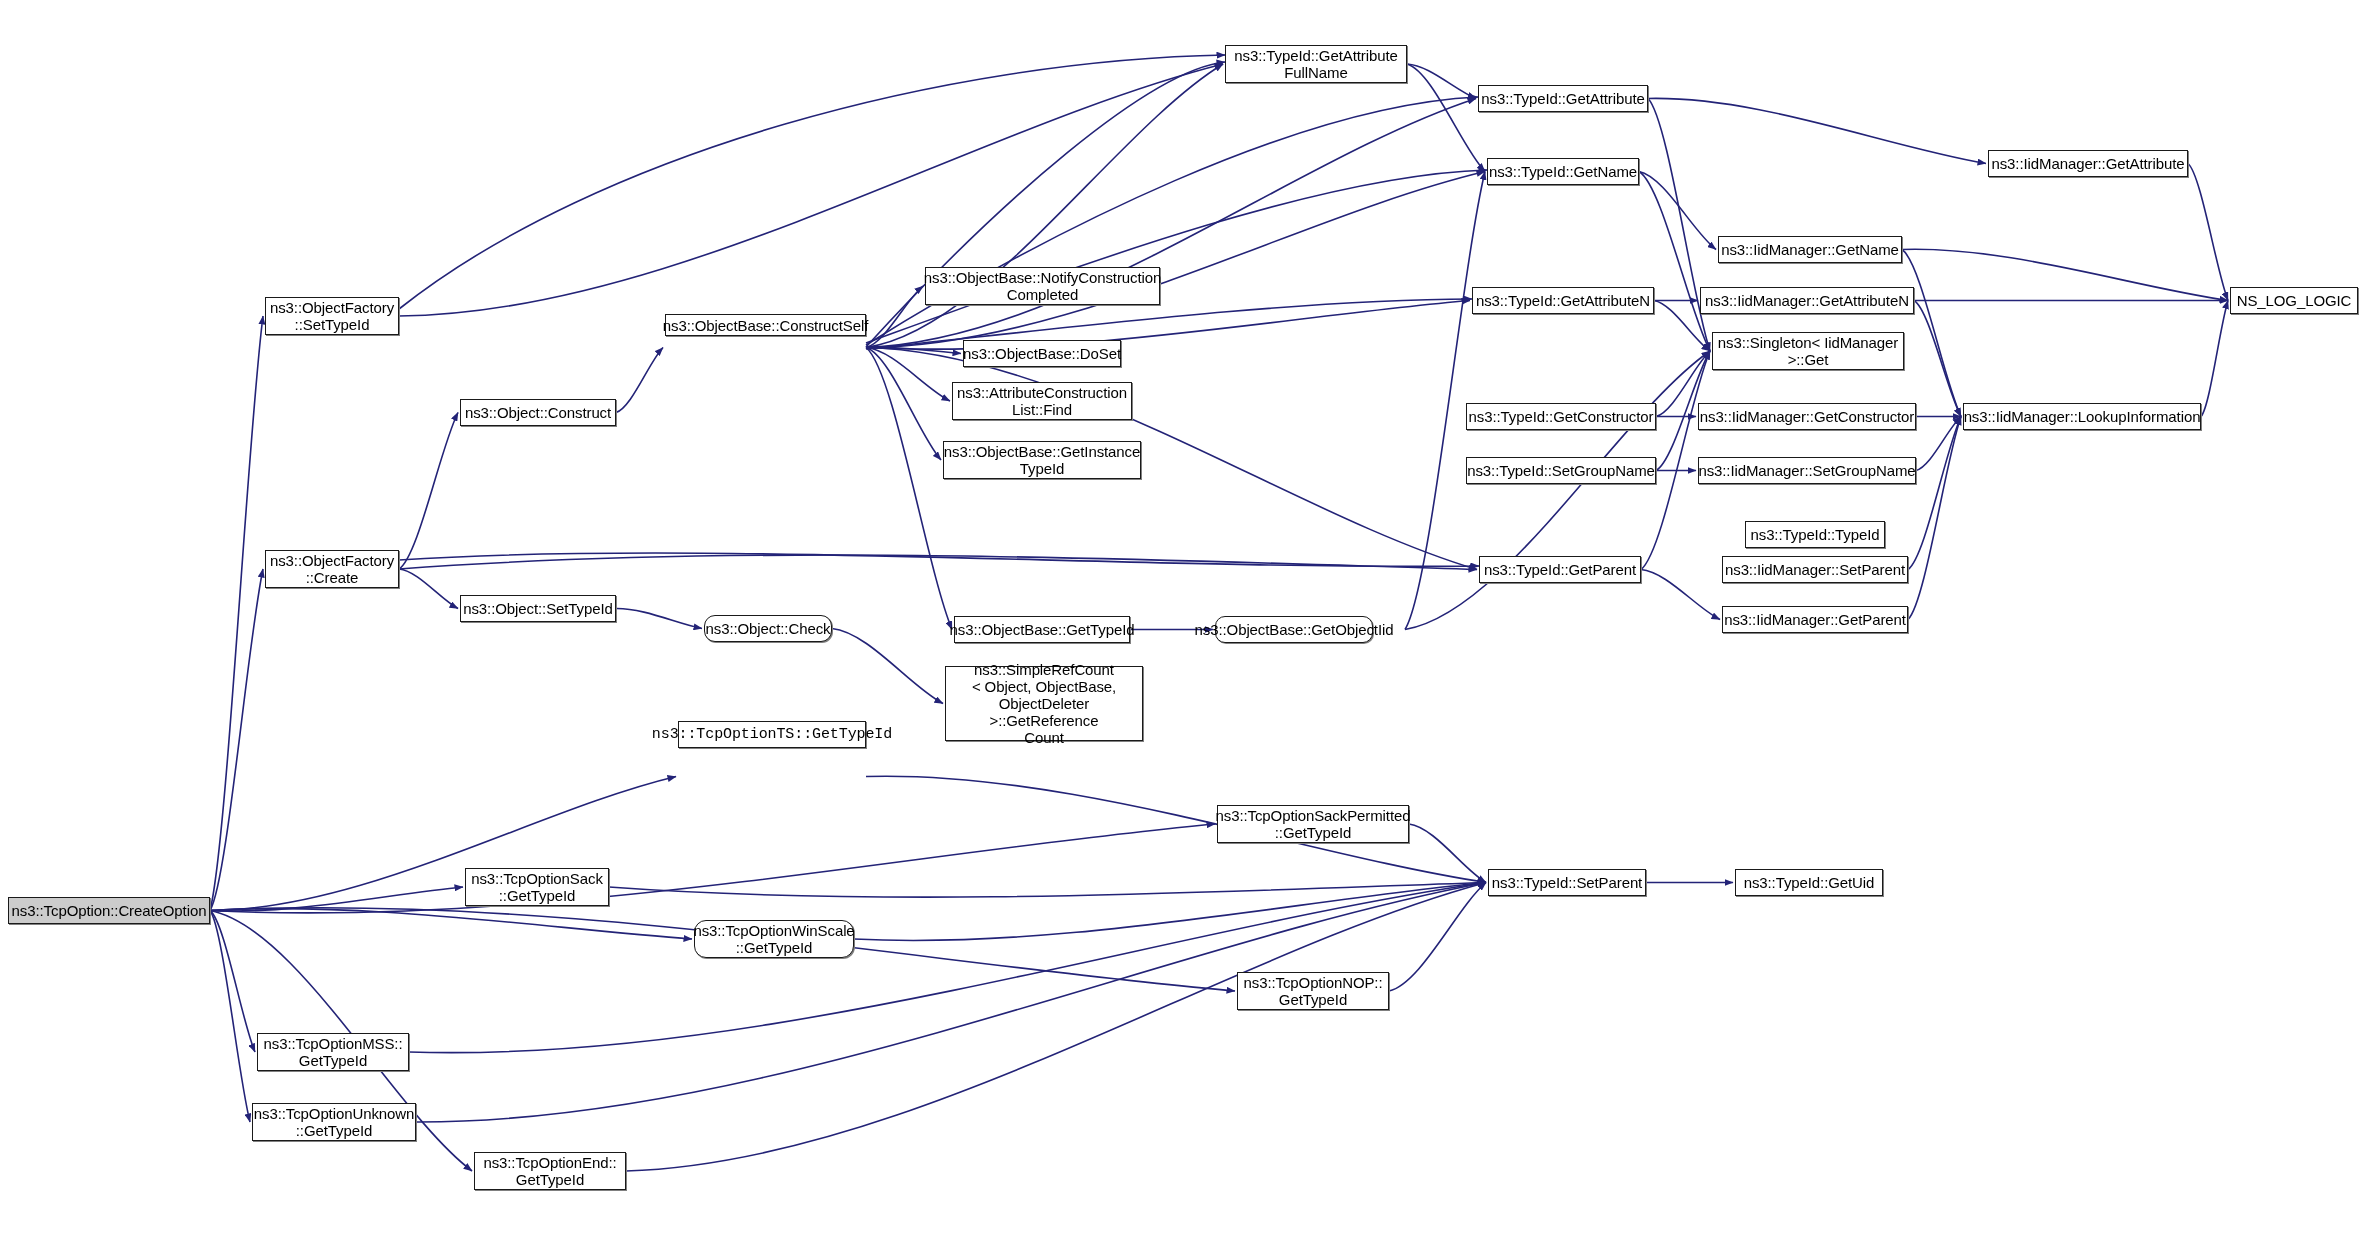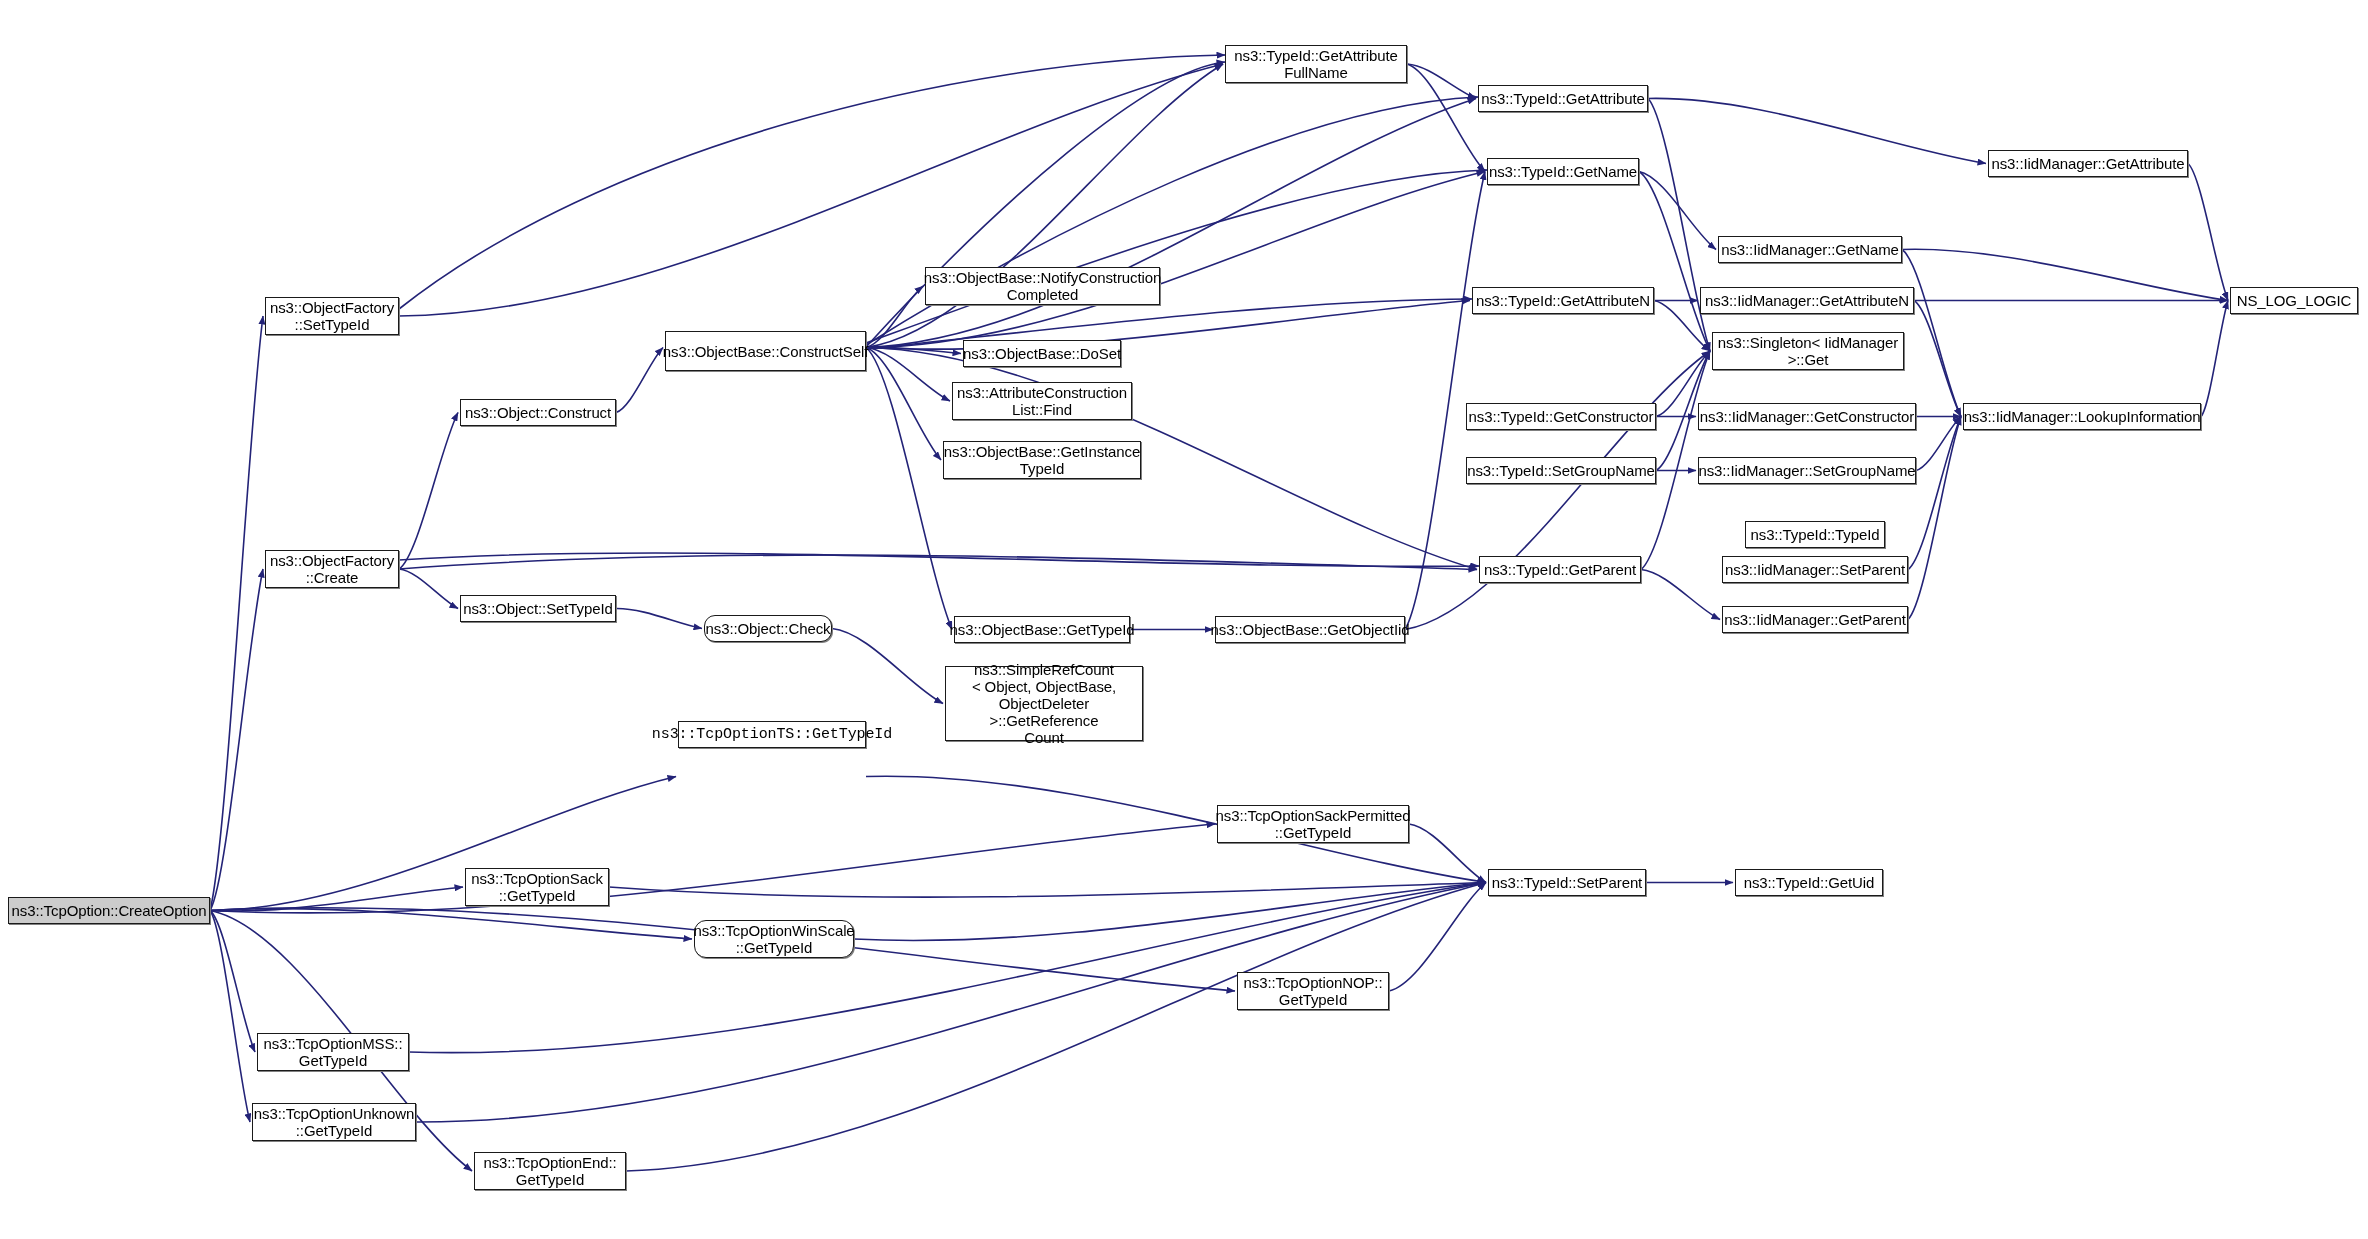--- a/index.html
+++ b/index.html
@@ -113,34 +113,34 @@
   </svg>
   <div id="nodes">
       <div class="node root" style="left: 8px; top: 897px; width: 202px; height: 27px;">ns3::TcpOption::CreateOption</div>
       <div class="node" style="left: 265px; top: 297px; width: 134px; height: 38px;">ns3::ObjectFactory
 ::SetTypeId</div>
       <div class="node" style="left: 265px; top: 550px; width: 134px; height: 38px;">ns3::ObjectFactory
 ::Create</div>
       <div class="node" style="left: 460px; top: 399px; width: 156px; height: 27px;">ns3::Object::Construct</div>
       <div class="node" style="left: 460px; top: 595px; width: 156px; height: 27px;">ns3::Object::SetTypeId</div>
       <div class="node" style="left: 704px; top: 615px; width: 128px; height: 27px; border-radius: 11px;">ns3::Object::Check</div>
-      <div class="node" style="left: 665px; top: 331px; width: 201px; height: 40px;">ns3::ObjectBase::ConstructSelf</div>
+      <div class="node" style="left: 665px; top: 314px; width: 201px; height: 22px;">ns3::ObjectBase::ConstructSelf</div>
       <div class="node" style="left: 925px; top: 267px; width: 235px; height: 38px;">ns3::ObjectBase::NotifyConstruction
 Completed</div>
       <div class="node" style="left: 963px; top: 340px; width: 158px; height: 27px;">ns3::ObjectBase::DoSet</div>
       <div class="node" style="left: 952px; top: 382px; width: 180px; height: 38px;">ns3::AttributeConstruction
 List::Find</div>
       <div class="node" style="left: 943px; top: 441px; width: 198px; height: 38px;">ns3::ObjectBase::GetInstance
 TypeId</div>
       <div class="node" style="left: 945px; top: 666px; width: 198px; height: 75px;">ns3::SimpleRefCount
 &lt; Object, ObjectBase,
 ObjectDeleter &gt;::GetReference
 Count</div>
       <div class="node" style="left: 954px; top: 616px; width: 176px; height: 27px;">ns3::ObjectBase::GetTypeId</div>
-      <div class="node" style="left: 1215px; top: 616px; width: 190px; height: 27px;">ns3::ObjectBase::GetObjectIid</div>
+      <div class="node" style="left: 1215px; top: 616px; width: 158px; height: 27px; border-radius: 10px;">ns3::ObjectBase::GetObjectIid</div>
       <div class="node" style="left: 1225px; top: 45px; width: 182px; height: 38px;">ns3::TypeId::GetAttribute
 FullName</div>
       <div class="node" style="left: 1478px; top: 85px; width: 170px; height: 27px;">ns3::TypeId::GetAttribute</div>
       <div class="node" style="left: 1487px; top: 158px; width: 152px; height: 27px;">ns3::TypeId::GetName</div>
       <div class="node" style="left: 1472px; top: 287px; width: 182px; height: 27px;">ns3::TypeId::GetAttributeN</div>
       <div class="node" style="left: 1466px; top: 403px; width: 190px; height: 27px;">ns3::TypeId::GetConstructor</div>
       <div class="node" style="left: 1466px; top: 457px; width: 190px; height: 27px;">ns3::TypeId::SetGroupName</div>
       <div class="node" style="left: 1479px; top: 556px; width: 162px; height: 27px;">ns3::TypeId::GetParent</div>
       <div class="node" style="left: 1488px; top: 869px; width: 158px; height: 27px;">ns3::TypeId::SetParent</div>
       <div class="node" style="left: 1735px; top: 869px; width: 148px; height: 27px;">ns3::TypeId::GetUid</div>

